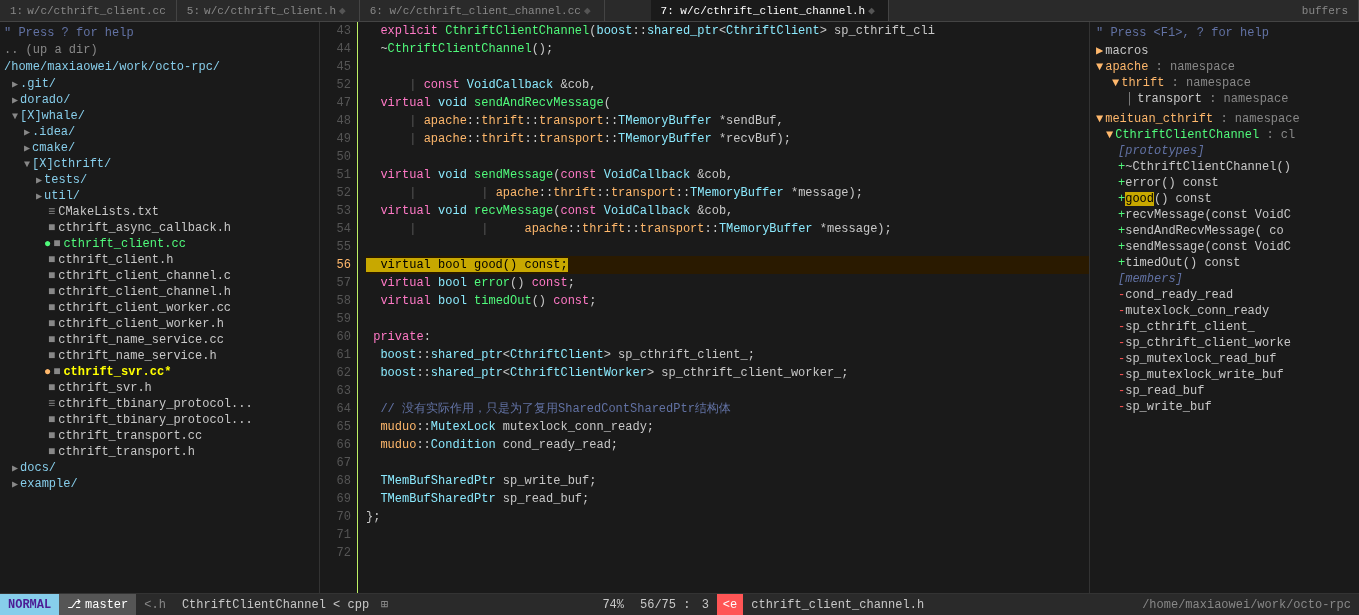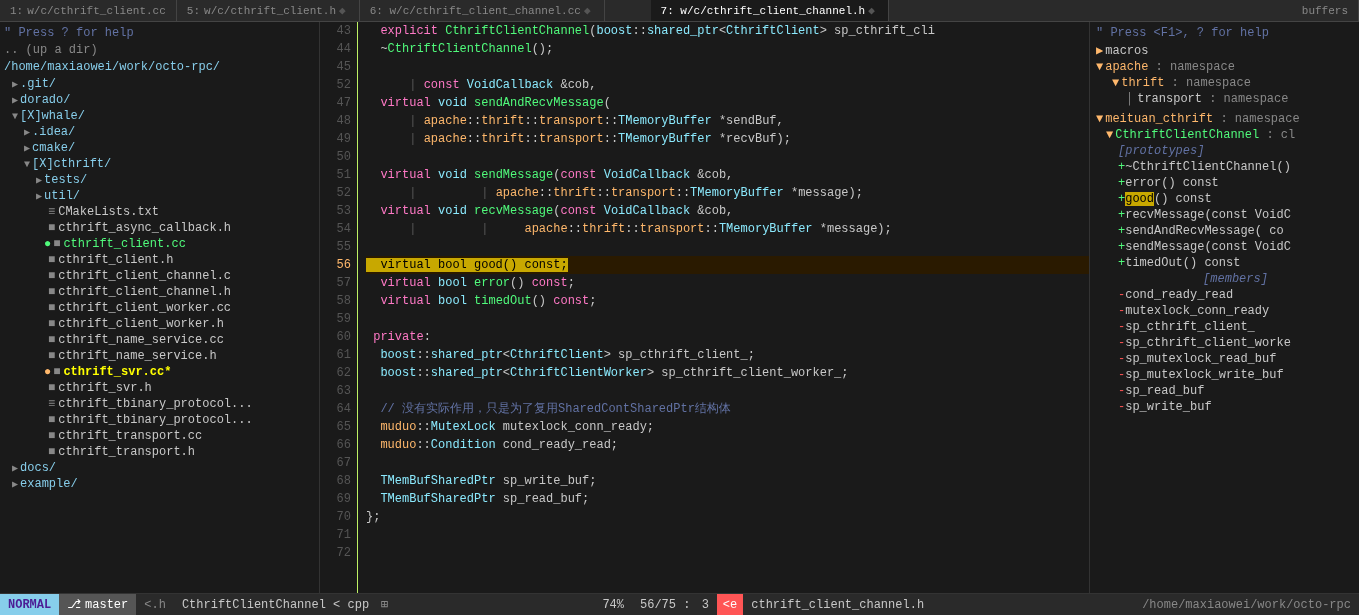--- a/index.html
+++ b/index.html
@@ -531,21 +531,21 @@
     <div class="panel-item" style="padding-left:28px;">
       <span class="plus" style="color:#50fa7b;">+</span>
       <span>sendMessage(const VoidC</span>
     </div>
 
     <div class="panel-item" style="padding-left:28px;">
       <span class="plus" style="color:#50fa7b;">+</span>
       <span>timedOut() const</span>
     </div>
 
-    <div class="panel-item" style="padding-left:28px;justify-content:center;">
+    <div class="panel-item" style="padding-left:28px;">
       <span style="color:#6272a4; font-style:italic;">[members]</span>
     </div>
 
     <div class="panel-item" style="padding-left:28px;">
       <span class="minus" style="color:#ff5555;">-</span>
       <span>cond_ready_read</span>
     </div>
     <div class="panel-item" style="padding-left:28px;">
       <span class="minus" style="color:#ff5555;">-</span>
       <span>mutexlock_conn_ready</span>

